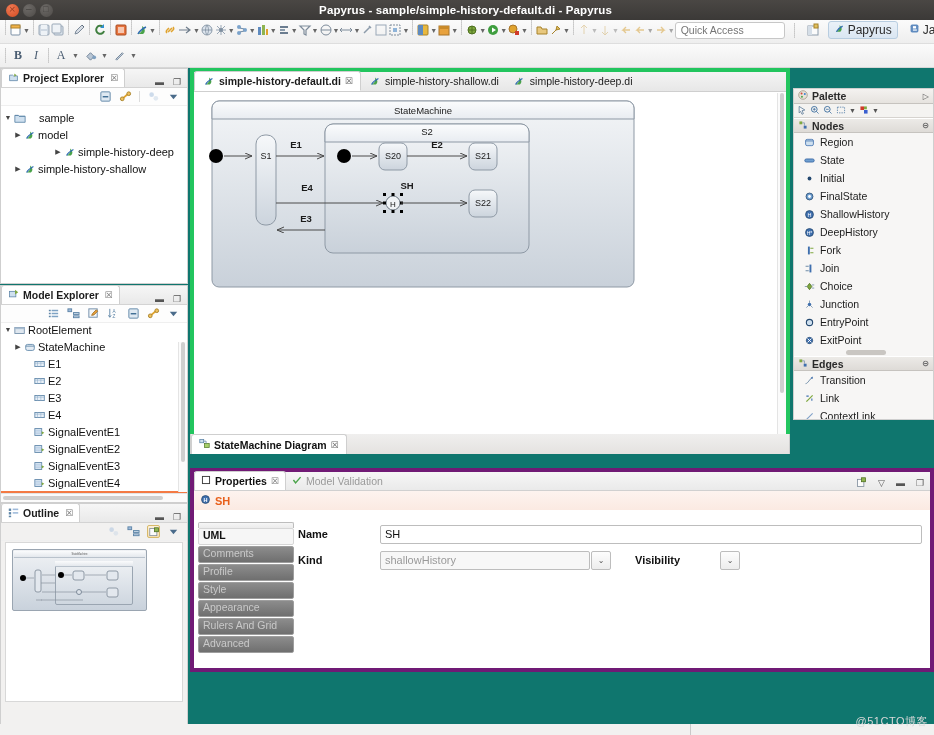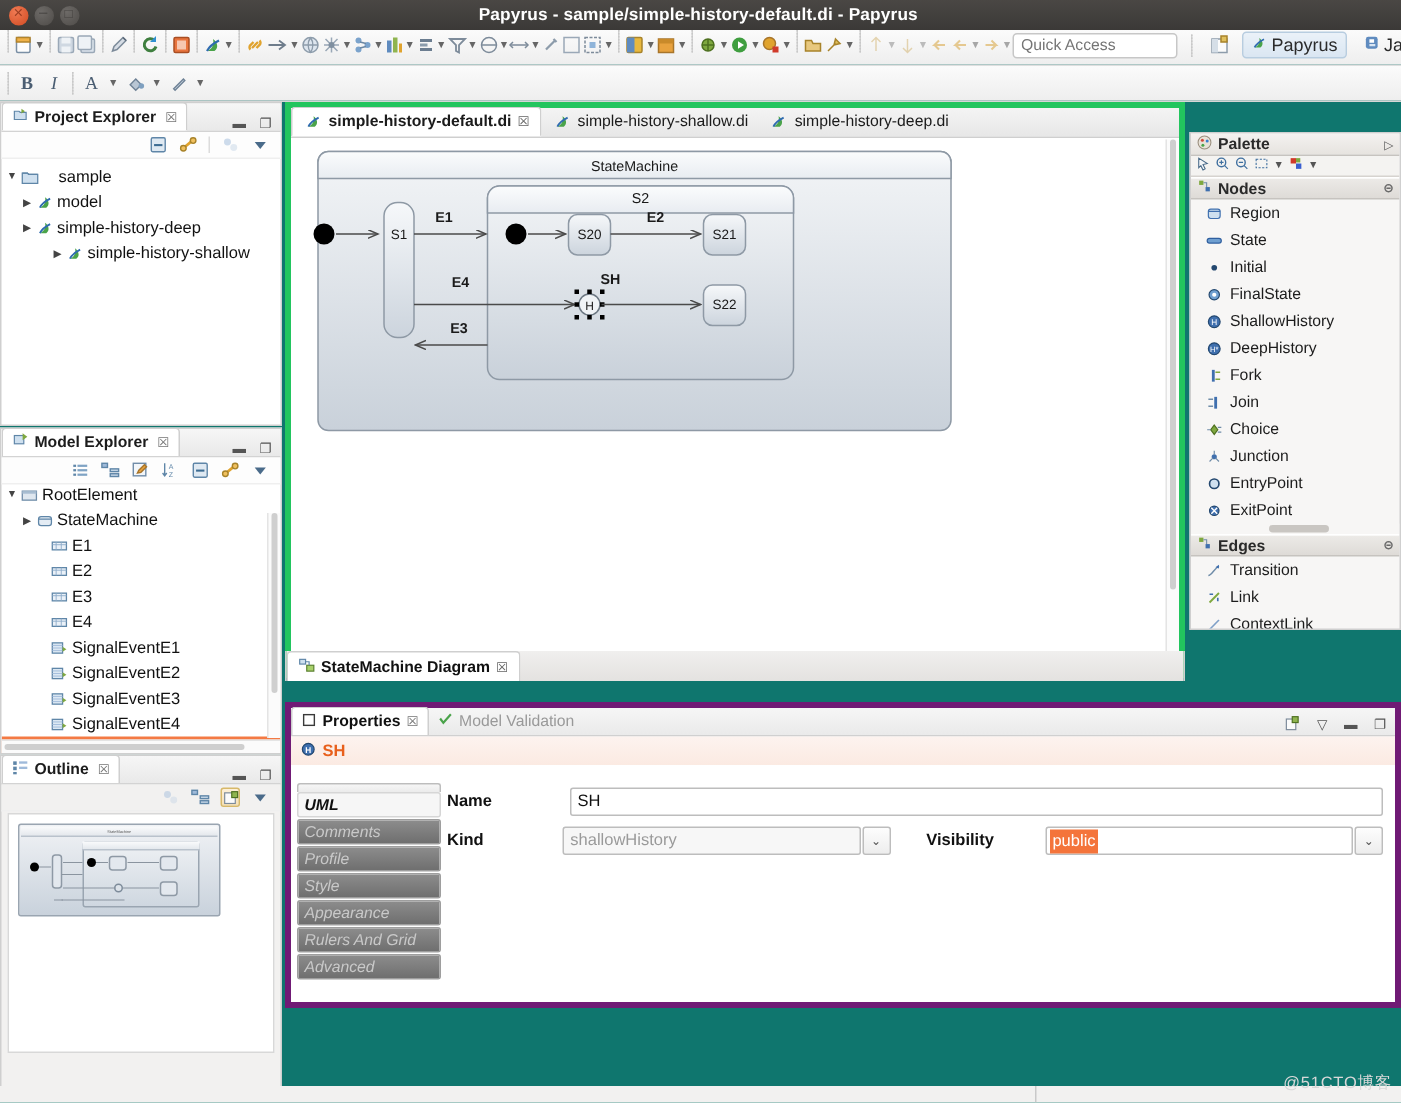--- a/index.html
+++ b/index.html
@@ -107,22 +107,22 @@
   .prop-tabbar { height:19px; background:linear-gradient(#f6f6f6,#eaeaea);
                  border-bottom:1px solid #d0d0d0; display:flex; align-items:flex-end;}
   .prop-tab { display:flex; align-items:center; gap:4px; height:19px; padding:0 6px;
               font-size:10.5px; color:#999; }
   .prop-tab.active { background:#fff; border:1px solid #cfcfcf; border-bottom:none;
                      border-radius:3px 3px 0 0; font-weight:bold; color:#111;}
   .prop-title { height:19px; background:linear-gradient(#fdf3ef,#fbeae2);
                 display:flex; align-items:center; gap:4px; padding-left:6px;
                 font-size:11px; font-weight:bold; color:#e8601c; }
   .side-tab { height:17px; background:linear-gradient(#8c8c8c,#6f6f6f); color:#c9c9c9;
-              font-size:10.5px; display:flex; align-items:center; padding-left:4px;
-              border:1px solid #9e9e9e; border-radius:2px; margin-bottom:1px;font-style:italic; }
+              font-size:10.5px; display:flex; align-items:flex-start; padding-left:4px;
+              border:1px solid #9e9e9e; border-radius:2px; margin-bottom:1px; }
   .side-tab.active { background:#f6f6f6; color:#111; font-weight:bold; border-color:#d6d6d6;}
   .fld-label { font-size:11px; color:#111; font-weight:bold; }
   .txtfield { height:19px; border:1px solid #bdbdbd; border-radius:2px; background:#fff;
               font-size:11px; color:#111; padding:0 4px; line-height:17px; }
   .txtfield.ro { background:#f7f7f7; color:#9a9a9a; }
   .combo-btn { width:20px; height:19px; border:1px solid #bdbdbd; border-radius:2px;
                background:linear-gradient(#fdfdfd,#ededed); display:flex; align-items:center;
                justify-content:center; font-size:8px; color:#555;}
   .sel-text { background:#f4743b; color:#fff; padding:0 1px; }
 
@@ -477,31 +477,31 @@
         <div class="trow" style="padding-left: 12px;">
           <span class="tw">▶</span>
           <span class="tico">
             <svg width="12" height="12" viewBox="0 0 14 14">
               <path d="M3 11c3-1 5-4 4-8 3 2 4 6 1 8z" fill="#4aa34a"></path>
               <path d="M3 11c2-4 6-6 8-7" stroke="#2f6bb0" fill="none" stroke-width="1.4"></path>
             </svg>
           </span>
           <span style="margin-left: 1px;">model</span>
         </div>
-        <div class="trow" style="padding-left: 12px;">
+        <div class="trow" style="padding-left: 28px; margin-left: 24px;">
           <span class="tw">▶</span>
           <span class="tico">
             <svg width="12" height="12" viewBox="0 0 14 14">
               <path d="M3 11c3-1 5-4 4-8 3 2 4 6 1 8z" fill="#4aa34a"></path>
               <path d="M3 11c2-4 6-6 8-7" stroke="#2f6bb0" fill="none" stroke-width="1.4"></path>
             </svg>
           </span>
           <span style="margin-left: 1px;">simple-history-deep</span>
         </div>
-        <div class="trow" style="padding-left: 12px; justify-content: center;">
+        <div class="trow" style="padding-left: 12px;">
           <span class="tw">▶</span>
           <span class="tico">
             <svg width="12" height="12" viewBox="0 0 14 14">
               <path d="M3 11c3-1 5-4 4-8 3 2 4 6 1 8z" fill="#4aa34a"></path>
               <path d="M3 11c2-4 6-6 8-7" stroke="#2f6bb0" fill="none" stroke-width="1.4"></path>
             </svg>
           </span>
           <span style="margin-left: 1px;">simple-history-shallow</span>
         </div>
       </div>
@@ -1170,23 +1170,20 @@
       <div style="display:flex;align-items:center;height:24px">
         <span class="fld-label" style="width:82px">Name</span>
         <input class="txtfield" style="flex: 1 1 0%;" value="SH">
       </div>
 
       <div style="display:flex;align-items:center;height:28px;gap:0">
         <span class="fld-label" style="width:82px">Kind</span>
         <input class="txtfield ro" style="width: 210px;" readonly="" value="shallowHistory">
         <span class="combo-btn" style="margin-left:1px">⌄</span>
         <span class="fld-label" style="width:84px;margin-left:24px">Visibility</span>
-        <span style="position:relative;display:inline-block;width:218px;height:19px;border:1px solid #bdbdbd;border-radius:2px;background:#fff">
-          <span class="sel-text" style="position:absolute;left:2px;top:1px;font-size:11px;line-height:16px;padding:0 2px">public</span>
-        </span>
         <span class="combo-btn" style="margin-left:1px">⌄</span>
       </div>
     </div>
   </div>
 
   <div style="position:absolute;left:0;top:724px;width:934px;height:11px;background:#f2f1f0">
     <div style="position:absolute;left:690px;top:0;width:1px;height:11px;background:#c9c9c9"></div>
   </div>
 
   <div class="watermark">@51CTO博客</div>

